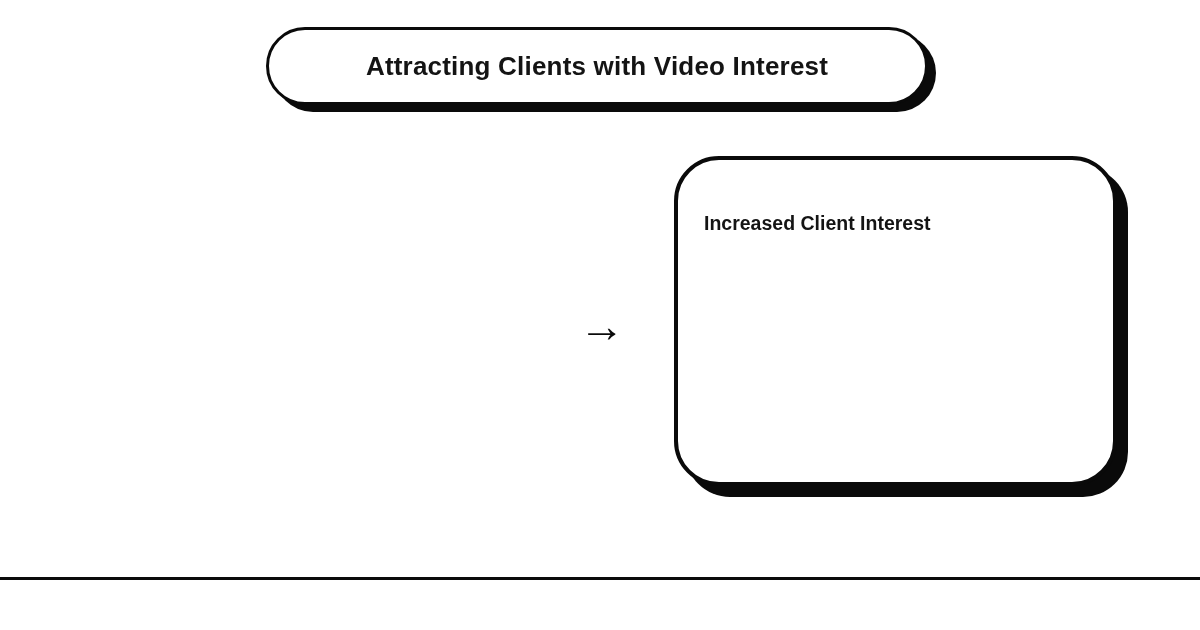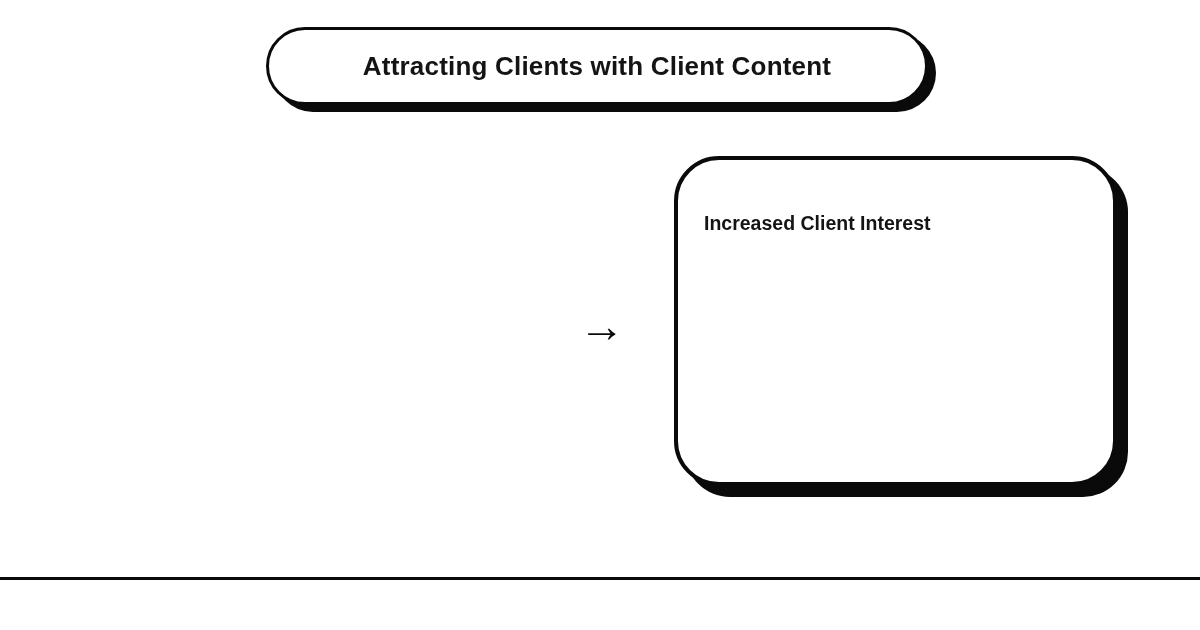--- a/index.html
+++ b/index.html
@@ -90,21 +90,21 @@
     height: 2.5px;
     background: var(--stroke);
   }
 </style>
 </head>
 <body>
 
 <div class="canvas">
 
   <div class="title-pill">
-    <span class="title-text">Attracting Clients with Client Content</span>
+    <span class="title-text">Attracting Clients with Video Interest</span>
   </div>
 
 
   <div class="flow-arrow">→</div>
 
   <div class="flow-node right">
     <span class="node-label">Increased Client Interest</span>
   </div>
 
   <div class="footer-divider"></div>

